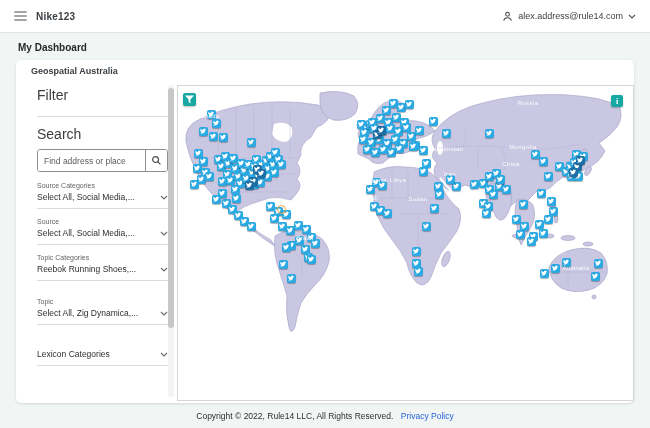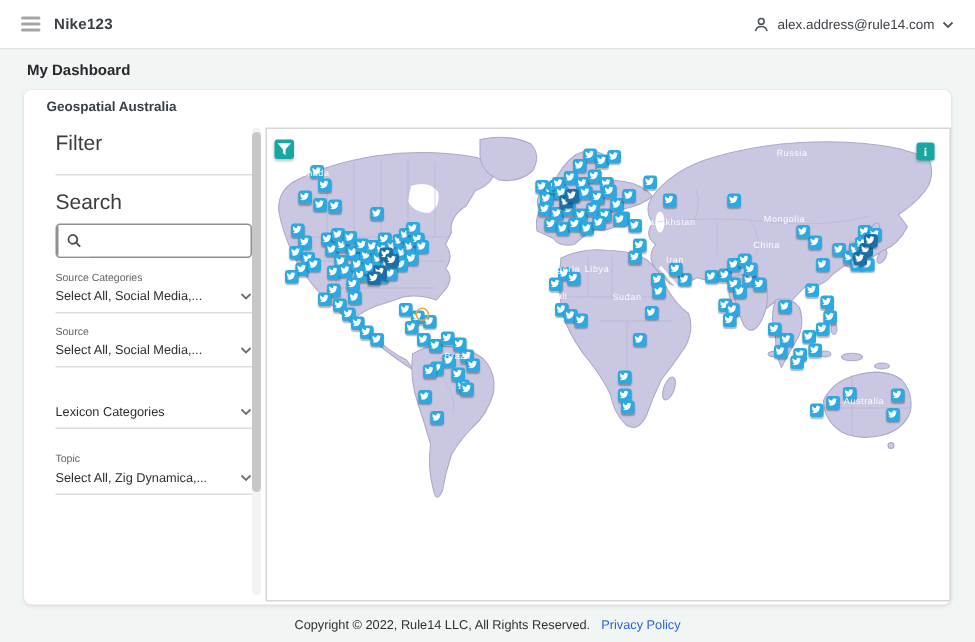--- a/index.html
+++ b/index.html
@@ -105,20 +105,21 @@
   <div class="panel-title">Geospatial Australia</div>
 
   <div class="sidebar">
     <div class="sb-h">Filter</div>
     <div class="dates">
     </div>
     <hr class="div">
 
     <div class="sb-h">Search</div>
     <div class="search-box">
+      <input type="text" placeholder="Find address or place" style="">
       <span class="search-btn">
         <svg width="11" height="11" viewBox="0 0 12 12" fill="none" stroke="#4a4a4a" stroke-width="1.3">
             <circle cx="5" cy="5" r="3.2"></circle>
             <line x1="7.5" y1="7.5" x2="10.3" y2="10.3"></line>
           </svg>
       </span>
     </div>
 
     <div class="sec">
       <div class="flabel">Source Categories</div>
@@ -135,35 +136,45 @@
       <div class="flabel">Source</div>
       <div class="sel">
         <span>Select All, Social Media,...</span>
         <svg class="chev" width="8" height="5" viewBox="0 0 8 5" fill="none" stroke="#6e6e6e" stroke-width="1.2">
             <polyline points="1,1 4,4 7,1"></polyline>
           </svg>
       </div>
       <hr class="div">
     </div>
 
-
-    <div class="sec gap2">
+    <div class="sec">
+      <div class="flabel">Topic Categories</div>
       <div class="sel">
-        <span>Lexicon Categories</span>
+        <span>Reebok Running Shoes,...</span>
         <svg class="chev" width="8" height="5" viewBox="0 0 8 5" fill="none" stroke="#6e6e6e" stroke-width="1.2">
             <polyline points="1,1 4,4 7,1"></polyline>
           </svg>
       </div>
       <hr class="div">
     </div>
 
     <div class="sec gap">
       <div class="flabel">Topic</div>
       <div class="sel">
         <span>Select All, Zig Dynamica,...</span>
+        <svg class="chev" width="8" height="5" viewBox="0 0 8 5" fill="none" stroke="#6e6e6e" stroke-width="1.2">
+            <polyline points="1,1 4,4 7,1"></polyline>
+          </svg>
+      </div>
+      <hr class="div">
+    </div>
+
+    <div class="sec gap2">
+      <div class="sel">
+        <span>Lexicon Categories</span>
         <svg class="chev" width="8" height="5" viewBox="0 0 8 5" fill="none" stroke="#6e6e6e" stroke-width="1.2">
             <polyline points="1,1 4,4 7,1"></polyline>
           </svg>
       </div>
       <hr class="div">
     </div>
   </div>
 
   <div class="sb-track">
     <div class="sb-thumb"></div>

